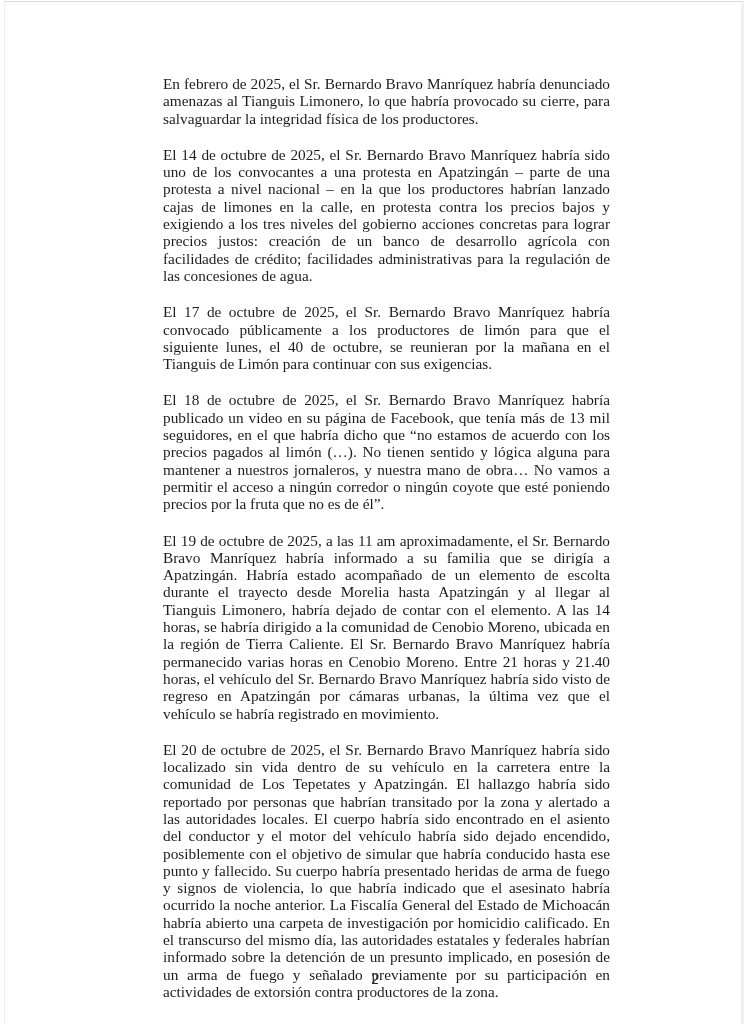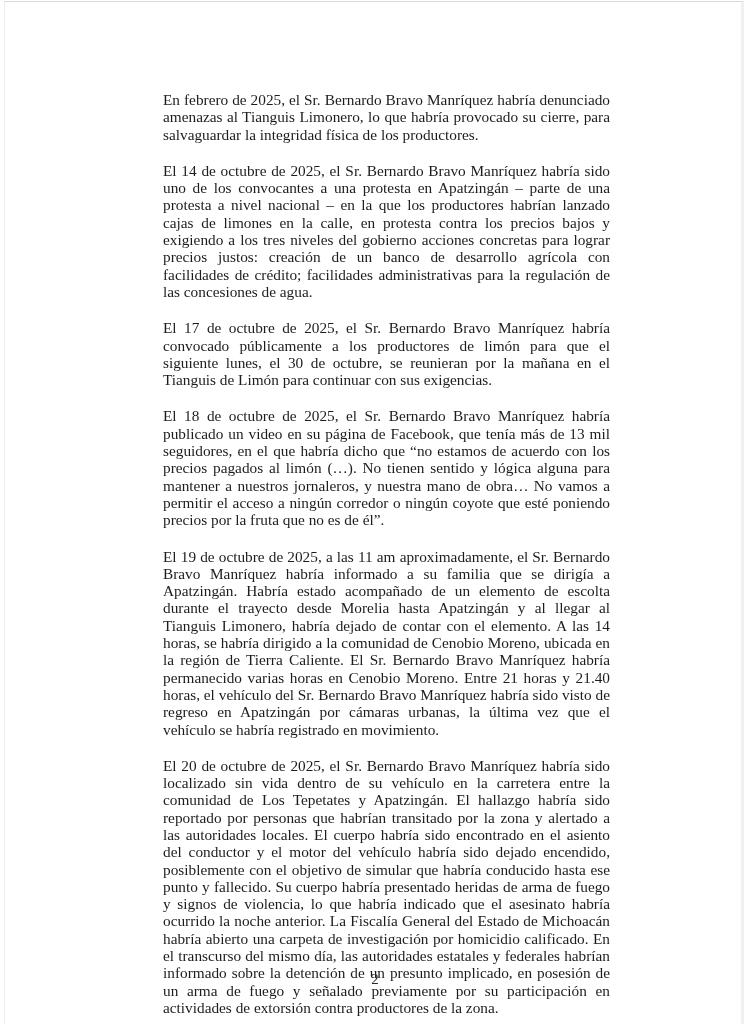--- a/index.html
+++ b/index.html
@@ -31,39 +31,39 @@
       top: 73px;
       width: 447px;
       font-family: "Liberation Serif", serif;
       font-size: 15.3px;
       line-height: 17.3px;
       color: #1c1c1c;
       text-align: justify;
       hyphens: none;
     }
     .content p {
-      margin: 16px 0 19px 0;
+      margin: 0 0 19px 0;
     }
     .page-number {
       position: absolute;
       left: 0;
       width: 740px;
       top: 969px;
       text-align: center;
       font-family: "Liberation Serif", serif;
       font-size: 15px;
       color: #2a2a2a;
     }
   </style>
 </head>
 <body>
 
 <div class="page">
   <div class="content">
     <p>En febrero de 2025, el Sr. Bernardo Bravo Manríquez habría denunciado amenazas al Tianguis Limonero, lo que habría provocado su cierre, para salvaguardar la integridad física de los productores.</p>
     <p>El 14 de octubre de 2025, el Sr. Bernardo Bravo Manríquez habría sido uno de los convocantes a una protesta en Apatzingán – parte de una protesta a nivel nacional – en la que los productores habrían lanzado cajas de limones en la calle, en protesta contra los precios bajos y exigiendo a los tres niveles del gobierno acciones concretas para lograr precios justos: creación de un banco de desarrollo agrícola con facilidades de crédito; facilidades administrativas para la regulación de las concesiones de agua.</p>
-    <p>El 17 de octubre de 2025, el Sr. Bernardo Bravo Manríquez habría convocado públicamente a los productores de limón para que el siguiente lunes, el 30 de octubre, se reunieran por la mañana en el Tianguis de Limón para continuar con sus exigencias.</p>
+    <p>El 17 de octubre de 2025, el Sr. Bernardo Bravo Manríquez habría convocado públicamente a los productores de limón para que el siguiente lunes, el 40 de octubre, se reunieran por la mañana en el Tianguis de Limón para continuar con sus exigencias.</p>
     <p>El 18 de octubre de 2025, el Sr. Bernardo Bravo Manríquez habría publicado un video en su página de Facebook, que tenía más de 13 mil seguidores, en el que habría dicho que “no estamos de acuerdo con los precios pagados al limón (…). No tienen sentido y lógica alguna para mantener a nuestros jornaleros, y nuestra mano de obra… No vamos a permitir el acceso a ningún corredor o ningún coyote que esté poniendo precios por la fruta que no es de él”.</p>
     <p>El 19 de octubre de 2025, a las 11 am aproximadamente, el Sr. Bernardo Bravo Manríquez habría informado a su familia que se dirigía a Apatzingán. Habría estado acompañado de un elemento de escolta durante el trayecto desde Morelia hasta Apatzingán y al llegar al Tianguis Limonero, habría dejado de contar con el elemento. A las 14 horas, se habría dirigido a la comunidad de Cenobio Moreno, ubicada en la región de Tierra Caliente. El Sr. Bernardo Bravo Manríquez habría permanecido varias horas en Cenobio Moreno. Entre 21 horas y 21.40 horas, el vehículo del Sr. Bernardo Bravo Manríquez habría sido visto de regreso en Apatzingán por cámaras urbanas, la última vez que el vehículo se habría registrado en movimiento.</p>
     <p>El 20 de octubre de 2025, el Sr. Bernardo Bravo Manríquez habría sido localizado sin vida dentro de su vehículo en la carretera entre la comunidad de Los Tepetates y Apatzingán. El hallazgo habría sido reportado por personas que habrían transitado por la zona y alertado a las autoridades locales. El cuerpo habría sido encontrado en el asiento del conductor y el motor del vehículo habría sido dejado encendido, posiblemente con el objetivo de simular que habría conducido hasta ese punto y fallecido. Su cuerpo habría presentado heridas de arma de fuego y signos de violencia, lo que habría indicado que el asesinato habría ocurrido la noche anterior. La Fiscalía General del Estado de Michoacán habría abierto una carpeta de investigación por homicidio calificado. En el transcurso del mismo día, las autoridades estatales y federales habrían informado sobre la detención de un presunto implicado, en posesión de un arma de fuego y señalado previamente por su participación en actividades de extorsión contra productores de la zona.</p>
   </div>
   <div class="page-number">2</div>
 </div>
 
 </body></html>

